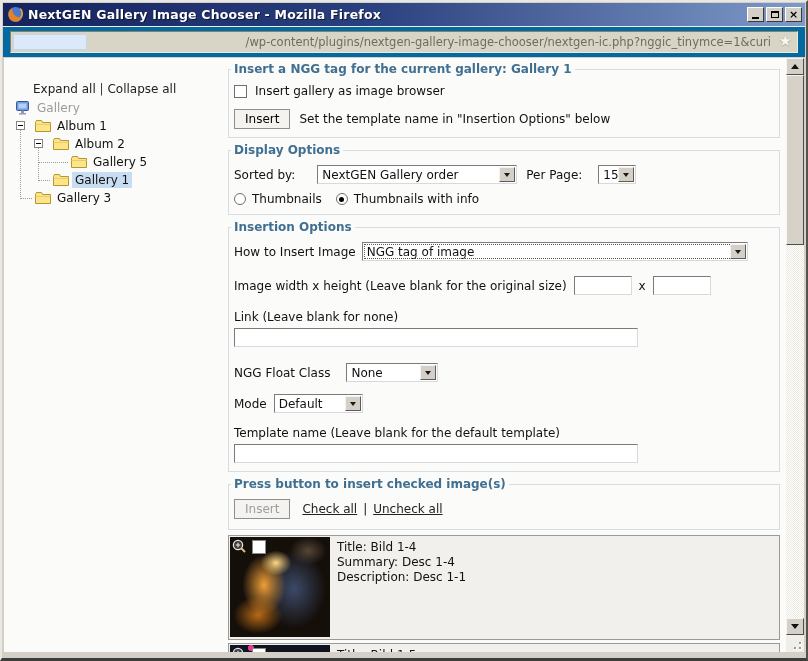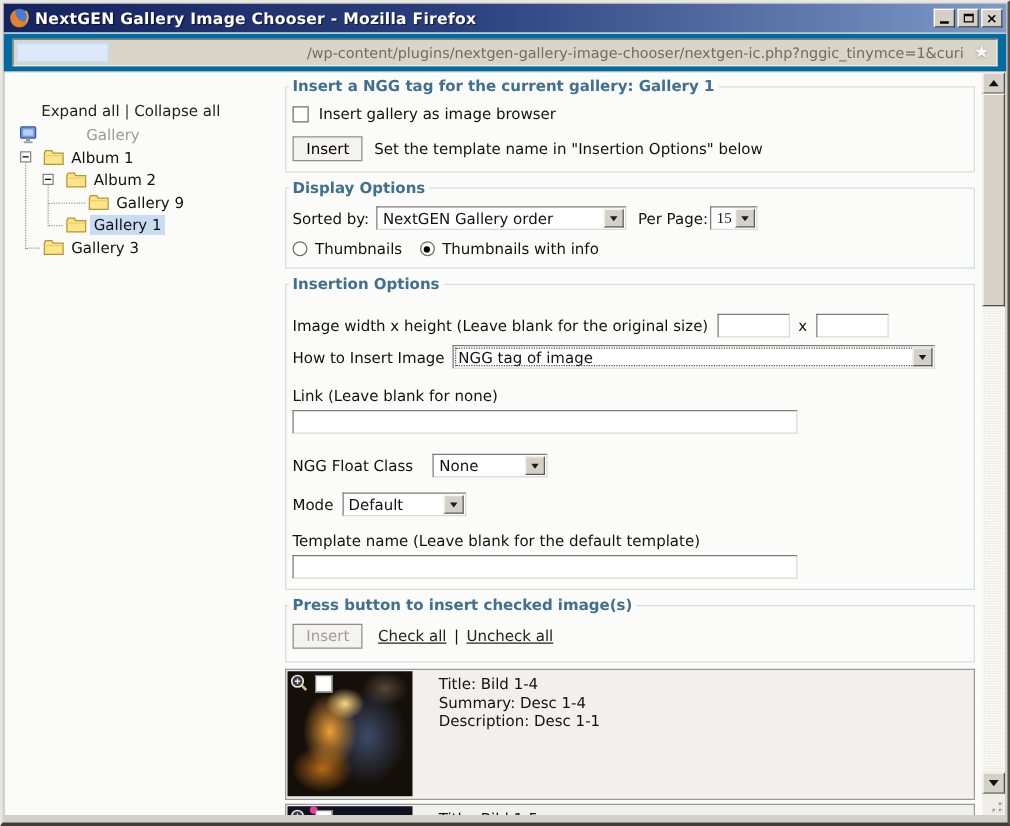--- a/index.html
+++ b/index.html
@@ -98,21 +98,21 @@
       radial-gradient(circle 5px at 92% 47%, #e8a74a 55%, rgba(232,167,74,0) 72%),
       radial-gradient(circle 4px at 71% 62%, #d89a40 55%, rgba(216,154,64,0) 72%),
       radial-gradient(circle 5px at 87% 78%, #c88830 55%, rgba(200,136,48,0) 72%),
       radial-gradient(circle 3px at 8% 88%, #caa050 55%, rgba(202,160,80,0) 72%),
       radial-gradient(ellipse 17px 22px at 36% 62%, #c06a26, rgba(192,106,38,0) 72%),
       radial-gradient(ellipse 28px 44px at 46% 42%, #262e40, rgba(38,46,64,0) 78%),
       #0f1320; }
   .mag-icon { position:absolute; left:2px; top:2px; width:15px; height:15px; }
   .thumb-cbx { position:absolute; left:22px; top:3px; width:14px; height:14px;
                background:#fff; border:1px solid #888; }
-  .img-meta { padding:4px 20px; line-height:15px; color:#111; }
+  .img-meta { padding:4px 6px; line-height:15px; color:#111; }
 
   
   .scrollbar { position:absolute; right:0; top:0; width:18px; height:577px;
                background:repeating-conic-gradient(#ffffff 0% 25%, #eceade 0% 50%) 0 0 / 2px 2px; }
   .sbtn { position:absolute; left:0; width:18px; height:17px; background:#d4d0c8;
           border:1px solid; border-color:#f6f5f1 #4d4d4d #4d4d4d #f6f5f1;
           display:flex; align-items:center; justify-content:center; }
   .sb-up { top:0; } .sb-down { bottom:0; }
   .tri-up { width:0; height:0; border:4px solid transparent; border-bottom:5px solid #111; margin-bottom:4px; }
   .tri-down { width:0; height:0; border:4px solid transparent; border-top:5px solid #111; margin-top:4px; }
@@ -165,21 +165,21 @@
         <span>|</span>
         <span class="linklike" style="text-decoration:none">Collapse all</span>
       </div>
 
       <div class="vline" style="left:16px; top:56px; height:73px;"></div>
       <div class="vline" style="left:34px; top:74px; height:37px;"></div>
       <div class="hline" style="left:34px; top:92px; width:30px;"></div>
       <div class="hline" style="left:34px; top:110px; width:12px;"></div>
       <div class="hline" style="left:16px; top:128px; width:12px;"></div>
 
-      <div class="trow" style="left:10px; top:29px;gap:32px;">
+      <div class="trow" style="left:10px; top:29px;">
         <svg class="ticon" viewBox="0 0 18 16">
           <rect x="2.5" y="1.5" width="12" height="9" rx="1" fill="#6f9be2" stroke="#33589c"></rect>
           <rect x="4.5" y="3.5" width="8" height="5" fill="#b6d0f2"></rect>
           <rect x="7" y="10.5" width="3" height="2.5" fill="#8d97ad"></rect>
           <rect x="5" y="13" width="7" height="1.6" fill="#9aa3b5"></rect>
         </svg>
         <span class="lbl lbl-gray">Gallery</span>
       </div>
 
       <div class="expander" style="left:12px; top:51px;"></div>
@@ -198,21 +198,21 @@
           <path d="M1.5 6.5 h15" stroke="#e9cd6d" fill="none"></path>
         </svg>
         <span class="lbl">Album 2</span>
       </div>
 
       <div class="trow" style="left:66px; top:83px;">
         <svg class="ticon" viewBox="0 0 18 16">
           <path d="M1.5 4.5 l1-2 h5 l1 2 h8 v9 h-15 z" fill="#fce588" stroke="#b9952e"></path>
           <path d="M1.5 6.5 h15" stroke="#e9cd6d" fill="none"></path>
         </svg>
-        <span class="lbl">Gallery 9</span>
+        <span class="lbl">Gallery 5</span>
       </div>
 
       <div class="trow" style="left:48px; top:101px;">
         <svg class="ticon" viewBox="0 0 18 16">
           <path d="M1.5 4.5 l1-2 h5 l1 2 h8 v9 h-15 z" fill="#fce588" stroke="#b9952e"></path>
           <path d="M1.5 6.5 h15" stroke="#e9cd6d" fill="none"></path>
         </svg>
         <span class="lbl lbl-sel">Gallery 1</span>
       </div>
 
@@ -236,75 +236,75 @@
         <div class="frow" style="margin-top:11px;">
           <span class="btn">Insert</span>
           <span style="margin-left:9px">Set the template name in "Insertion Options" below</span>
         </div>
       </fieldset>
 
       <fieldset>
         <legend>Display Options</legend>
         <div class="frow mt6">
           <span>Sorted by:</span>
-          <span class="sel" style="width:200px; margin-left:6px;">
+          <span class="sel" style="width:200px; margin-left:22px;">
             <span>NextGEN Gallery order</span>
             <span class="arrowbox">
                 <span class="tri"></span>
               </span>
           </span>
           <span style="margin-left:9px">Per Page:</span>
-          <span class="sel" style="width:38px; margin-left:2px;font-family:Liberation Serif, serif;">
+          <span class="sel" style="width:38px; margin-left:16px;">
             <span>15</span>
             <span class="arrowbox">
                 <span class="tri"></span>
               </span>
           </span>
         </div>
         <div class="frow" style="margin-top:8px;">
           <span class="radio"></span>
           <span style="margin:0 14px 0 6px">Thumbnails</span>
           <span class="radio on"></span>
           <span style="margin-left:6px">Thumbnails with info</span>
         </div>
       </fieldset>
 
       <fieldset>
         <legend>Insertion Options</legend>
+        <div class="frow mt6">
+          <span>How to Insert Image</span>
+          <span class="sel sel-focus" style="width:386px; margin-left:6px;">
+            <span>NGG tag of image</span>
+            <span class="arrowbox">
+                <span class="tri"></span>
+              </span>
+          </span>
+        </div>
         <div class="frow" style="margin-top:15px;">
           <span>Image width x height (Leave blank for the original size)</span>
           <span class="txt" style="width:58px; margin-left:7px;"></span>
           <span style="margin:0 7px">x</span>
           <span class="txt" style="width:58px;"></span>
         </div>
-        <div class="frow mt6">
-          <span>How to Insert Image</span>
-          <span class="sel sel-focus" style="width:386px; margin-left:6px;">
-            <span>NGG tag of image</span>
-            <span class="arrowbox">
-                <span class="tri"></span>
-              </span>
-          </span>
-        </div>
         <div style="margin-top:15px;">
           <div>Link (Leave blank for none)</div>
           <div class="txt" style="width:404px; margin-top:4px;"></div>
         </div>
         <div class="frow" style="margin-top:16px;">
           <span>NGG Float Class</span>
           <span class="sel" style="width:92px; margin-left:16px;">
             <span>None</span>
             <span class="arrowbox">
                 <span class="tri"></span>
               </span>
           </span>
         </div>
         <div class="frow" style="margin-top:12px;">
           <span>Mode</span>
-          <span class="sel" style="width:99px; margin-left:7px;">
+          <span class="sel" style="width:89px; margin-left:7px;">
             <span>Default</span>
             <span class="arrowbox">
                 <span class="tri"></span>
               </span>
           </span>
         </div>
         <div style="margin-top:13px;">
           <div>Template name (Leave blank for the default template)</div>
           <div class="txt" style="width:404px; margin-top:4px;"></div>
         </div>

